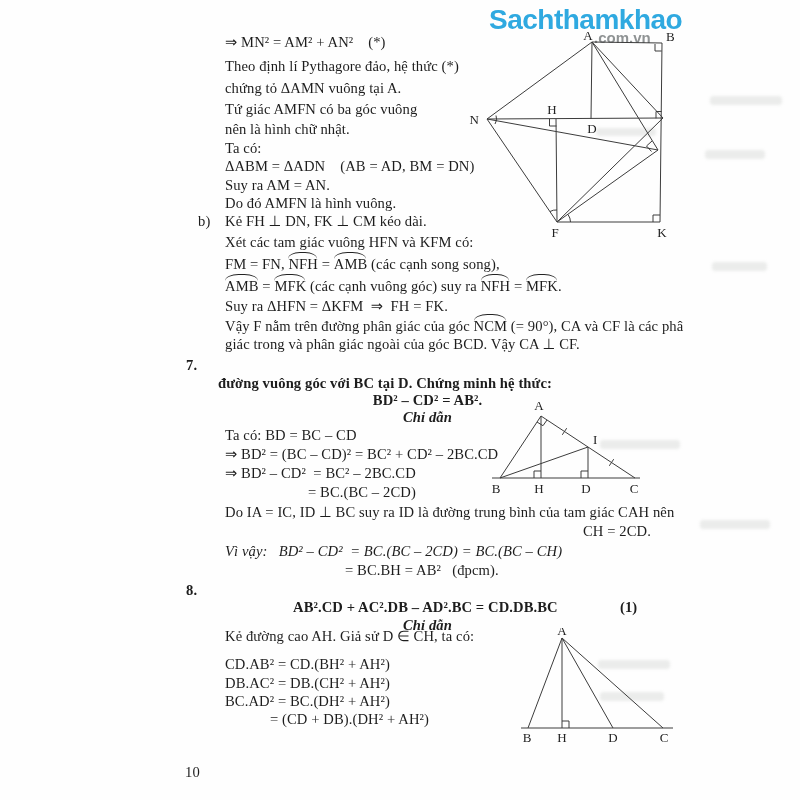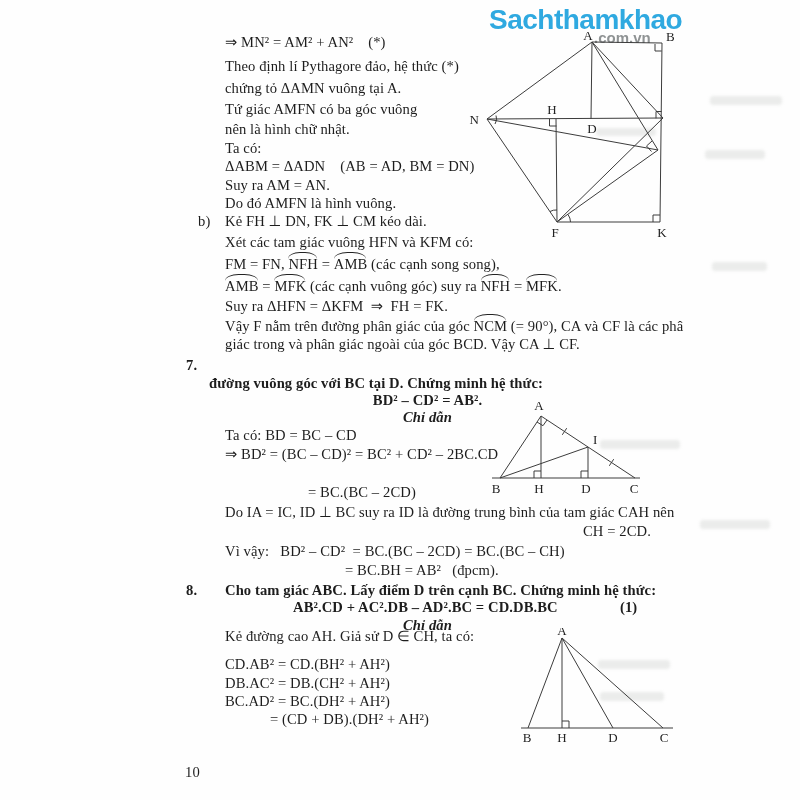--- a/index.html
+++ b/index.html
@@ -51,33 +51,33 @@
   <div class="tl" style="left:198px;top:212px;">b)</div>
   <div class="tl" style="left:225px;top:212px;">Kẻ FH ⊥ DN, FK ⊥ CM kéo dài.</div>
   <div class="tl" style="left:225px;top:233px;">Xét các tam giác vuông HFN và KFM có:</div>
   <div class="tl" style="left:225px;top:255px;"><span>FM = FN, </span><span class="arc">NFH</span><span> = </span><span class="arc">AMB</span><span> (các cạnh song song),</span></div>
   <div class="tl" style="left:225px;top:277px;"><span class="arc">AMB</span><span> = </span><span class="arc">MFK</span><span> (các cạnh vuông góc) suy ra </span><span class="arc">NFH</span><span> = </span><span class="arc">MFK</span><span>.</span></div>
   <div class="tl" style="left:225px;top:297px;">Suy ra ΔHFN = ΔKFM  ⇒  FH = FK.</div>
   <div class="tl" style="left:225px;top:317px;"><span>Vậy F nằm trên đường phân giác của góc </span><span class="arc">NCM</span><span> (= 90°), CA và CF là các phâ</span></div>
   <div class="tl" style="left:225px;top:335px;">giác trong và phân giác ngoài của góc BCD. Vậy CA ⊥ CF.</div>
 
   <div class="tl b" style="left:186px;top:356px;">7.</div>
-  <div class="tl b" style="left:209px;top:374px;">đường vuông góc với BC tại D. Chứng minh hệ thức:</div>
+  <div class="tl b" style="left:218px;top:374px;">đường vuông góc với BC tại D. Chứng minh hệ thức:</div>
   <div class="tl b ctr" style="top:391px;">BD² – CD² = AB².</div>
   <div class="tl bi ctr" style="top:408px;">Chỉ dẫn</div>
   <div class="tl" style="left:225px;top:426px;">Ta có: BD = BC – CD</div>
   <div class="tl" style="left:225px;top:445px;">⇒ BD² = (BC – CD)² = BC² + CD² – 2BC.CD</div>
+  <div class="tl" style="left:225px;top:464px;">⇒ BD² – CD²  = BC² – 2BC.CD</div>
   <div class="tl" style="left:308px;top:483px;">= BC.(BC – 2CD)</div>
   <div class="tl" style="left:225px;top:503px;">Do IA = IC, ID ⊥ BC suy ra ID là đường trung bình của tam giác CAH nên</div>
   <div class="tl" style="left:583px;top:522px;">CH = 2CD.</div>
-  <div class="tl" style="left:225px;top:542px;">Vì vậy:   BD² – CD²  = BC.(BC – 2CD) = BC.(BC – CH)</div>
+  <div class="tl" style="left:225px;top:542px;font-style:italic;">Vì vậy:   BD² – CD²  = BC.(BC – 2CD) = BC.(BC – CH)</div>
   <div class="tl" style="left:345px;top:561px;">= BC.BH = AB²   (đpcm).</div>
 
   <div class="tl b" style="left:186px;top:581px;">8.</div>
-  <div class="tl b" style="left:225px;top:581px;">Cho tam giác ABC. Lấy điểm D trên cạnh BC. Chứng minh hệ thức:</div>
   <div class="tl b" style="left:293px;top:598px;">AB².CD + AC².DB – AD².BC = CD.DB.BC</div>
   <div class="tl b" style="left:620px;top:598px;">(1)</div>
   <div class="tl bi ctr" style="top:616px;">Chỉ dẫn</div>
   <div class="tl" style="left:225px;top:627px;">Kẻ đường cao AH. Giả sử D ∈ CH, ta có:</div>
   <div class="tl" style="left:225px;top:655px;">CD.AB² = CD.(BH² + AH²)</div>
   <div class="tl" style="left:225px;top:674px;">DB.AC² = DB.(CH² + AH²)</div>
   <div class="tl" style="left:270px;top:710px;">= (CD + DB).(DH² + AH²)</div>
   <div class="tl" style="left:225px;top:692px;">BC.AD² = BC.(DH² + AH²)</div>
 
   <div class="tl" style="left:185px;top:763px;">10</div>

